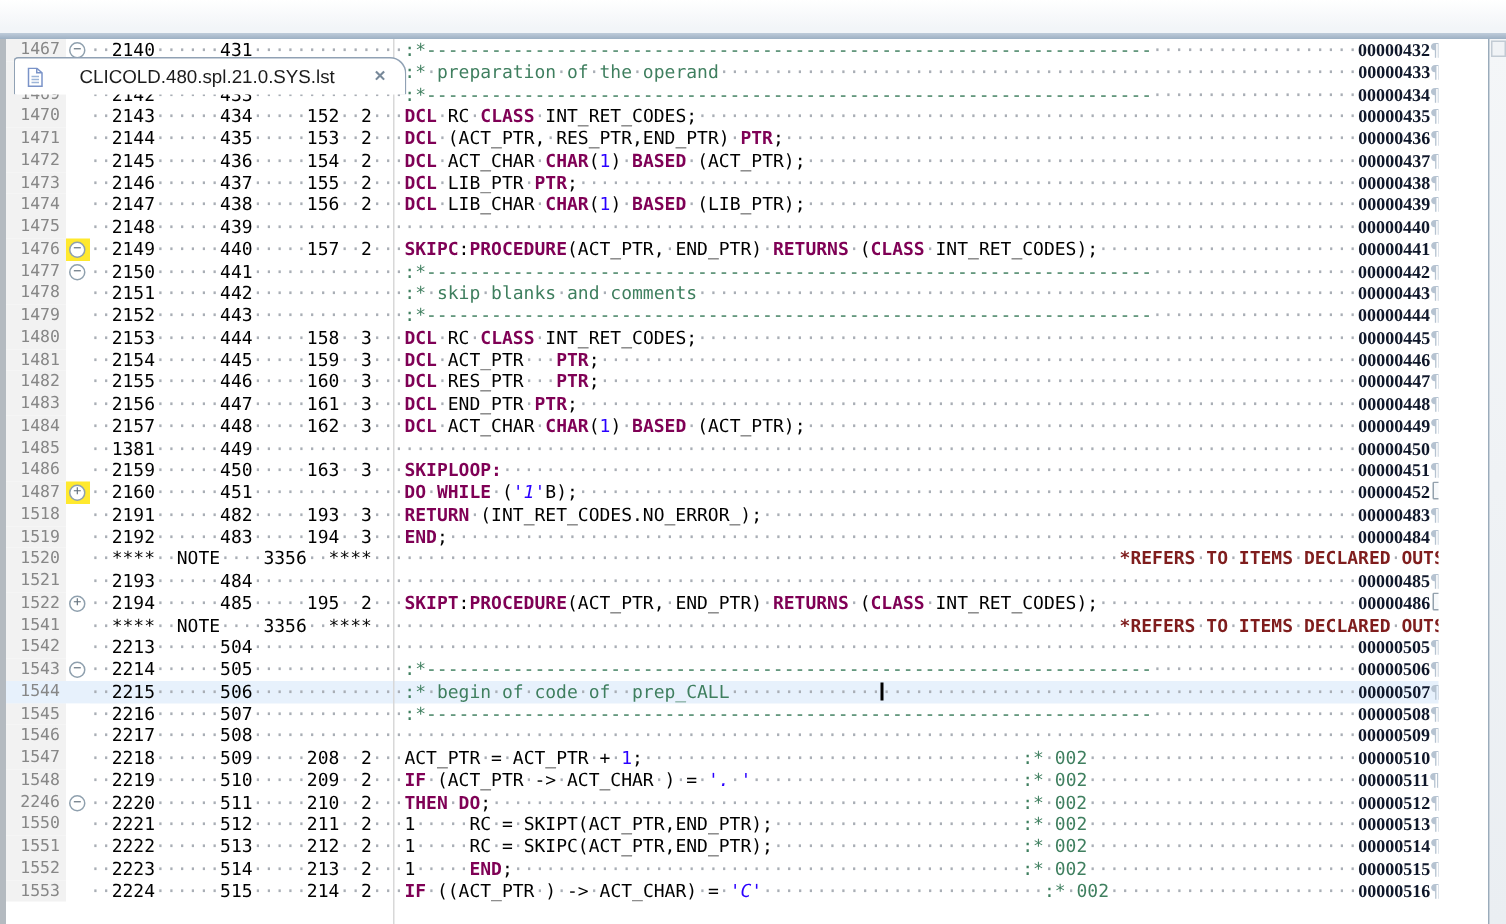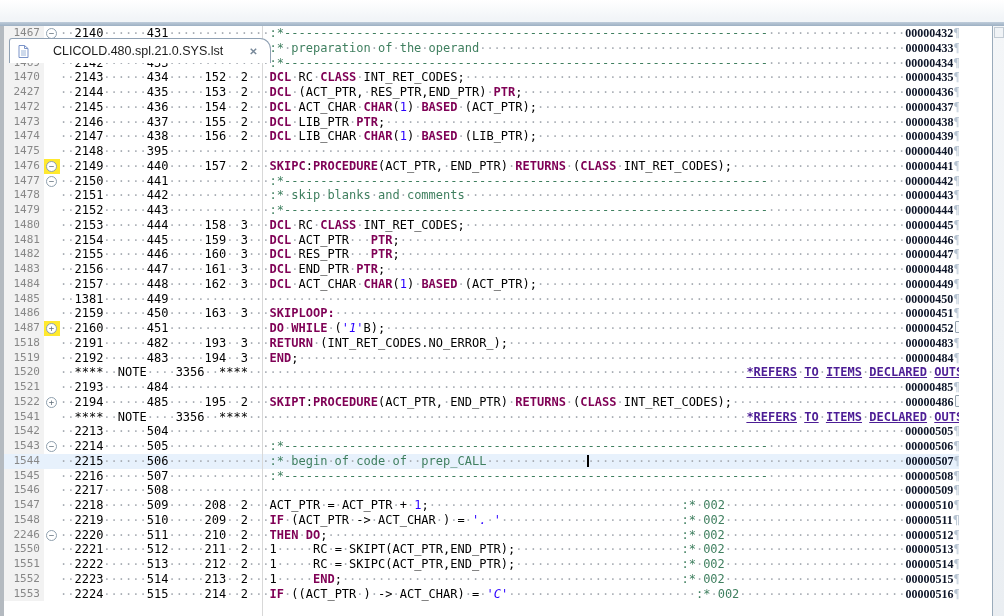--- a/index.html
+++ b/index.html
@@ -30,21 +30,21 @@
 
   
   .ws{color:var(--wsdot);}
   .num{color:#000;}
   .kw{color:var(--kw);font-weight:bold;}
   .id{color:#000;}
   .cmt{color:var(--cmt);}
   .str{color:var(--strc);font-style:italic;}
   .lit{color:var(--strc);}
   .seq{color:#0f172a;font-weight:bold;font-family:Liberation Serif, serif;}
-  .ref{color:#4c1d95;font-weight:bold;text-decoration:underline;}
+  .ref{color:#7f1d1d;font-weight:bold;}
   .eol{color:#b6c3d1;}
   .boxg{display:inline-block;width:7px;height:10px;border:1px solid #93a1ad;background:#f7f9fb;
         vertical-align:-1px;margin-left:2px;border-radius:1px;}
   .cursor{display:inline-block;width:2px;height:12px;background:#000;vertical-align:-2px;margin:0 -1px;}
 
   .edge-strip{position:absolute;left:0;top:0;bottom:0;width:4px;background:#b4bac0;z-index:2;}
   .margin-line{position:absolute;left:262px;top:0;bottom:0;width:1px;background:var(--marginline);z-index:1;}
 
   .overview{position:absolute;right:0;top:0;bottom:0;width:11px;background:linear-gradient(#f4f6f8,#eaeef2);
             border-left:1px solid #9aabbb;z-index:2;}
@@ -90,21 +90,21 @@
         <span class="ln">1469</span>
         <span class="fold"></span>
         <pre class="code"><span class="ws">··</span><span class="num">2142</span><span class="ws">······</span><span class="num">433</span><span class="ws">··············</span><span class="cmt">:*</span><span class="cmt">-------------------------------------------------------------------</span><span class="ws">···················</span><span class="seq">00000434</span><span class="eol">¶</span></pre>
       </div>
       <div class="row">
         <span class="ln">1470</span>
         <span class="fold"></span>
         <pre class="code"><span class="ws">··</span><span class="num">2143</span><span class="ws">······</span><span class="num">434</span><span class="ws">·····</span><span class="num">152</span><span class="ws">··</span><span class="num">2</span><span class="ws">···</span><span class="kw">DCL</span><span class="ws">·</span><span class="id">RC</span><span class="ws">·</span><span class="kw">CLASS</span><span class="ws">·</span><span class="id">INT_RET_CODES;</span><span class="ws">·····························································</span><span class="seq">00000435</span><span class="eol">¶</span></pre>
       </div>
       <div class="row">
-        <span class="ln">2427</span>
+        <span class="ln">1471</span>
         <span class="fold"></span>
         <pre class="code"><span class="ws">··</span><span class="num">2144</span><span class="ws">······</span><span class="num">435</span><span class="ws">·····</span><span class="num">153</span><span class="ws">··</span><span class="num">2</span><span class="ws">···</span><span class="kw">DCL</span><span class="ws">·</span><span class="id">(ACT_PTR,</span><span class="ws">·</span><span class="id">RES_PTR,END_PTR)</span><span class="ws">·</span><span class="kw">PTR</span><span class="id">;</span><span class="ws">·····················································</span><span class="seq">00000436</span><span class="eol">¶</span></pre>
       </div>
       <div class="row">
         <span class="ln">1472</span>
         <span class="fold"></span>
         <pre class="code"><span class="ws">··</span><span class="num">2145</span><span class="ws">······</span><span class="num">436</span><span class="ws">·····</span><span class="num">154</span><span class="ws">··</span><span class="num">2</span><span class="ws">···</span><span class="kw">DCL</span><span class="ws">·</span><span class="id">ACT_CHAR</span><span class="ws">·</span><span class="kw">CHAR</span><span class="id">(</span><span class="lit">1</span><span class="id">)</span><span class="ws">·</span><span class="kw">BASED</span><span class="ws">·</span><span class="id">(ACT_PTR);</span><span class="ws">···················································</span><span class="seq">00000437</span><span class="eol">¶</span></pre>
       </div>
       <div class="row">
         <span class="ln">1473</span>
@@ -112,21 +112,21 @@
         <pre class="code"><span class="ws">··</span><span class="num">2146</span><span class="ws">······</span><span class="num">437</span><span class="ws">·····</span><span class="num">155</span><span class="ws">··</span><span class="num">2</span><span class="ws">···</span><span class="kw">DCL</span><span class="ws">·</span><span class="id">LIB_PTR</span><span class="ws">·</span><span class="kw">PTR</span><span class="id">;</span><span class="ws">········································································</span><span class="seq">00000438</span><span class="eol">¶</span></pre>
       </div>
       <div class="row">
         <span class="ln">1474</span>
         <span class="fold"></span>
         <pre class="code"><span class="ws">··</span><span class="num">2147</span><span class="ws">······</span><span class="num">438</span><span class="ws">·····</span><span class="num">156</span><span class="ws">··</span><span class="num">2</span><span class="ws">···</span><span class="kw">DCL</span><span class="ws">·</span><span class="id">LIB_CHAR</span><span class="ws">·</span><span class="kw">CHAR</span><span class="id">(</span><span class="lit">1</span><span class="id">)</span><span class="ws">·</span><span class="kw">BASED</span><span class="ws">·</span><span class="id">(LIB_PTR);</span><span class="ws">···················································</span><span class="seq">00000439</span><span class="eol">¶</span></pre>
       </div>
       <div class="row">
         <span class="ln">1475</span>
         <span class="fold"></span>
-        <pre class="code"><span class="ws">··</span><span class="num">2148</span><span class="ws">······</span><span class="num">395</span><span class="ws">······································································································</span><span class="seq">00000440</span><span class="eol">¶</span></pre>
+        <pre class="code"><span class="ws">··</span><span class="num">2148</span><span class="ws">······</span><span class="num">439</span><span class="ws">······································································································</span><span class="seq">00000440</span><span class="eol">¶</span></pre>
       </div>
       <div class="row">
         <span class="ln">1476</span>
         <span class="fold hl">
           <span class="circle">−</span>
         </span>
         <pre class="code"><span class="ws">··</span><span class="num">2149</span><span class="ws">······</span><span class="num">440</span><span class="ws">·····</span><span class="num">157</span><span class="ws">··</span><span class="num">2</span><span class="ws">···</span><span class="kw">SKIPC</span><span class="id">:</span><span class="kw">PROCEDURE</span><span class="id">(ACT_PTR,</span><span class="ws">·</span><span class="id">END_PTR)</span><span class="ws">·</span><span class="kw">RETURNS</span><span class="ws">·</span><span class="id">(</span><span class="kw">CLASS</span><span class="ws">·</span><span class="id">INT_RET_CODES);</span><span class="ws">························</span><span class="seq">00000441</span><span class="eol">¶</span></pre>
       </div>
       <div class="row">
         <span class="ln">1477</span>

